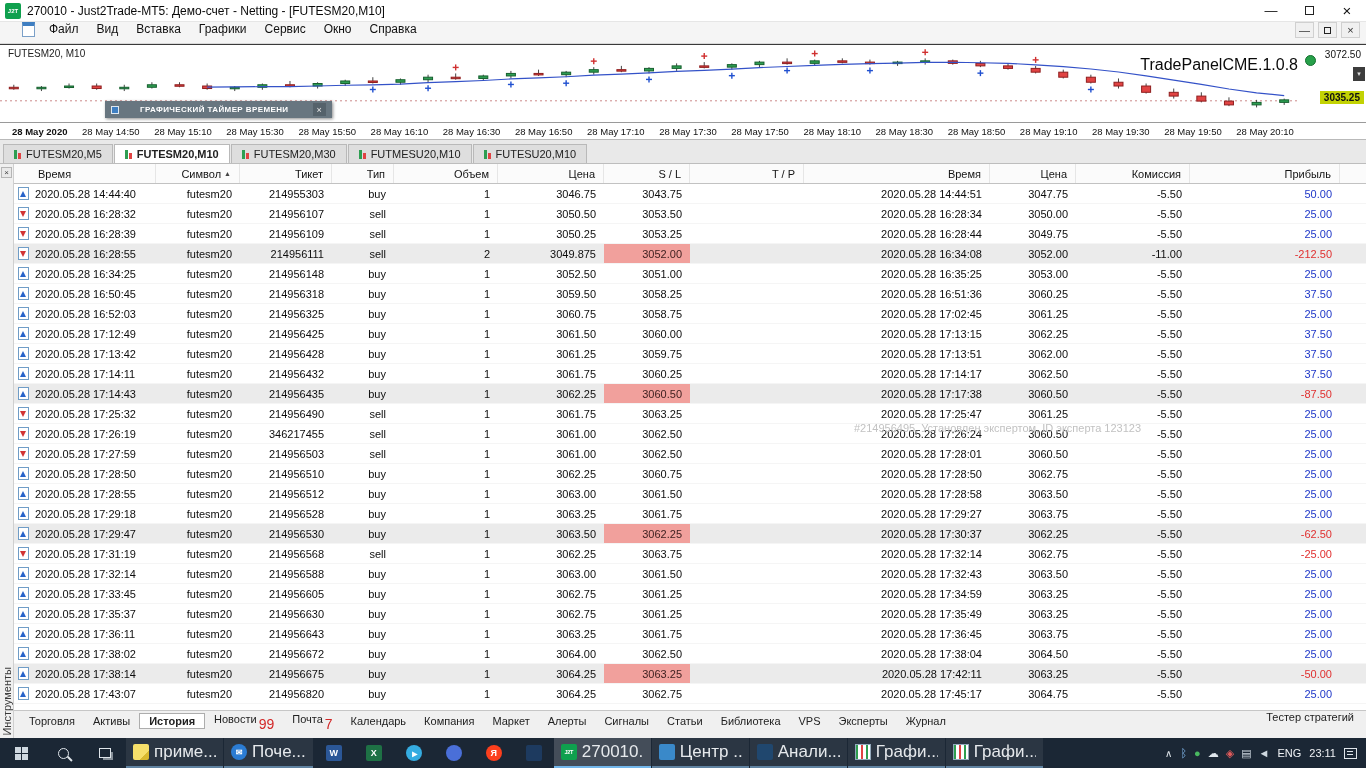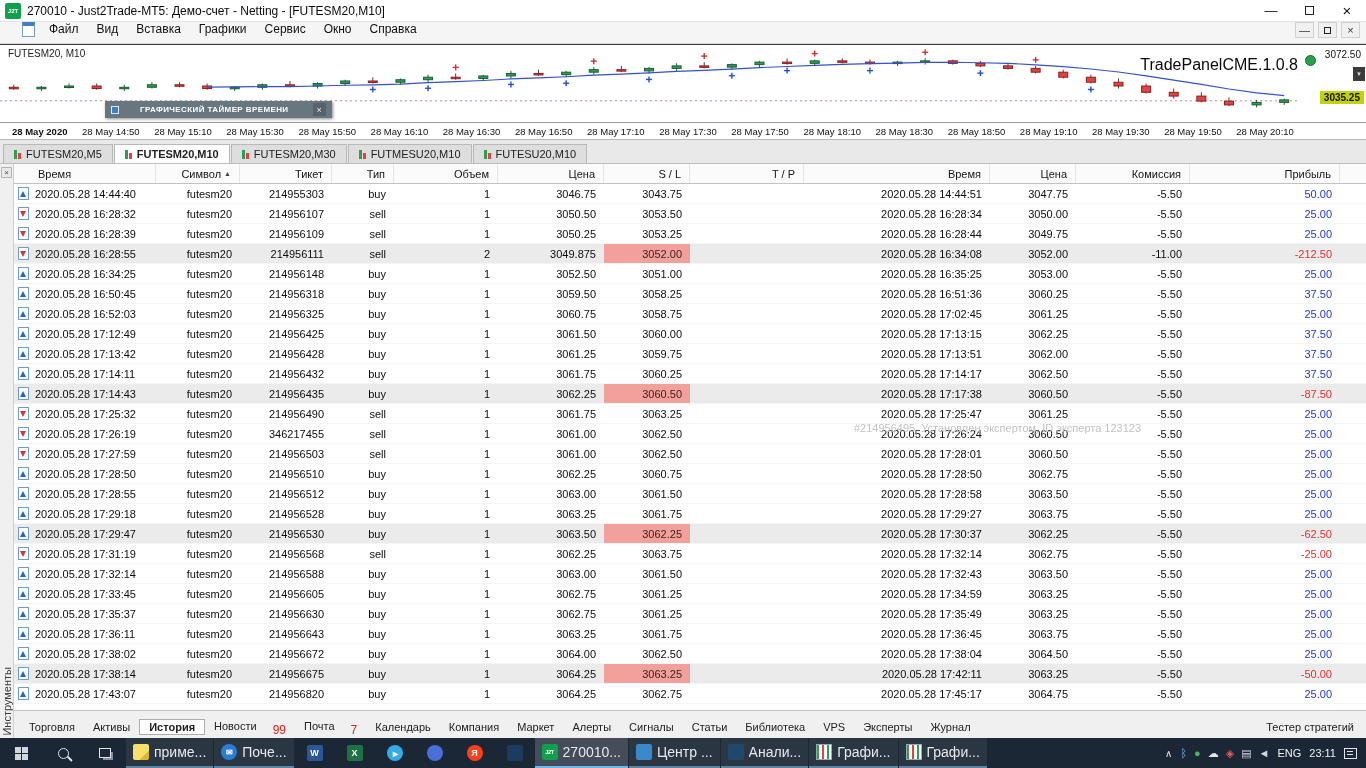--- a/index.html
+++ b/index.html
@@ -77,39 +77,39 @@
   .deal-ico{width:11px;height:13px;background:#fff;border:1px solid #6f9cc6;position:relative;flex:0 0 auto}
   .deal-ico::after{content:"";position:absolute;left:1px}
   .deal-ico.buy::after{top:3px;border-left:3.5px solid transparent;border-right:3.5px solid transparent;border-bottom:6px solid #2763c9}
   .deal-ico.sell::after{top:3px;border-left:3.5px solid transparent;border-right:3.5px solid transparent;border-top:6px solid #d23434}
   .cell.slhit{background:#f1a09c;color:#3c1d1d}
   .cell.pos{color:#2038c8}
   .cell.neg{color:#e03030}
 
   .watermark{position:absolute;left:840px;top:258px;color:#c2c2c2;font-size:11px;pointer-events:none;white-space:nowrap}
 
-  .bottom-tabs{height:32px;background:#f0f0f0;border-top:1px solid #c6c6c6;display:flex;align-items:center;padding:0 8px 0 6px;flex:0 0 auto}
+  .bottom-tabs{height:32px;background:#f0f0f0;border-top:1px solid #c6c6c6;display:flex;align-items:flex-start;padding:0 8px 0 6px;flex:0 0 auto}
   .btab{display:flex;align-items:flex-start;padding:2px 9px;color:#222;font-size:11px;white-space:nowrap}
   .btab.active{background:#fff;border:1px solid #adadad;font-weight:bold;padding:1px 9px}
-  .badge{color:#d22727;font-size:12px;margin-left:16px;position:relative;top:3px}
+  .badge{color:#d22727;font-size:14px;margin-left:2px;position:relative;top:3px}
   .tester-label{margin-left:auto;color:#222;font-size:11px;padding-right:4px}
 
   
   .taskbar{position:absolute;left:0;top:738px;width:1366px;height:30px;background:#1b2735;display:flex;align-items:stretch;z-index:20}
   .tb-btn{width:42px;display:flex;align-items:center;justify-content:center;flex:0 0 auto}
   .win-logo{display:grid;grid-template-columns:6px 6px;grid-template-rows:6px 6px;gap:1px}
   .win-logo i{background:#cfd8e0}
   .ico-search{position:relative;width:11px;height:11px;border:1.5px solid #dfe5ea;border-radius:50%}
   .ico-search::after{content:"";position:absolute;width:6px;height:1.5px;background:#dfe5ea;transform:rotate(45deg);right:-5px;bottom:-2px}
   .ico-taskview{width:12px;height:10px;border:1.5px solid #dfe5ea;box-shadow:3px 3px 0 -1px rgba(223,229,234,.55)}
   .tb-apps{display:flex;align-items:stretch}
   .tb-app{display:flex;align-items:center;justify-content:center;width:40px;flex:0 0 auto}
   .tb-app.win{width:auto;max-width:110px;padding:0 7px;gap:5px;background:rgba(255,255,255,.07);border-bottom:2px solid #5f82a0;margin-right:1px}
   .tb-app.active{background:rgba(255,255,255,.18);border-bottom-color:#72b6ea}
-  .tb-label{color:#e6e9ec;font-size:14px;white-space:nowrap;overflow:hidden;max-width:62px}
+  .tb-label{color:#e6e9ec;font-size:17px;white-space:nowrap;overflow:hidden;max-width:62px}
   .ico{width:16px;height:16px;border-radius:2px;display:flex;align-items:center;justify-content:center;font-size:9px;font-weight:bold;color:#fff;flex:0 0 auto}
   .ico-sticky{background:linear-gradient(135deg,#f6df6a 70%,#d9b92f 70%)}
   .ico-mail{border-radius:50%;background:#2b7cd3;font-size:8px}
   .ico-word{background:#2b5797}
   .ico-excel{background:#1e7145}
   .ico-telegram{border-radius:50%;background:#35ace1;font-size:10px;padding-left:2px}
   .ico-app-blue{border-radius:50%;background:#4a6fd8}
   .ico-yandex{border-radius:50%;background:#fc3f1d}
   .ico-app-dark{background:#1d3a5f}
   .ico-j2t{background:#0fa04e;font-size:5.5px;letter-spacing:-.3px}

